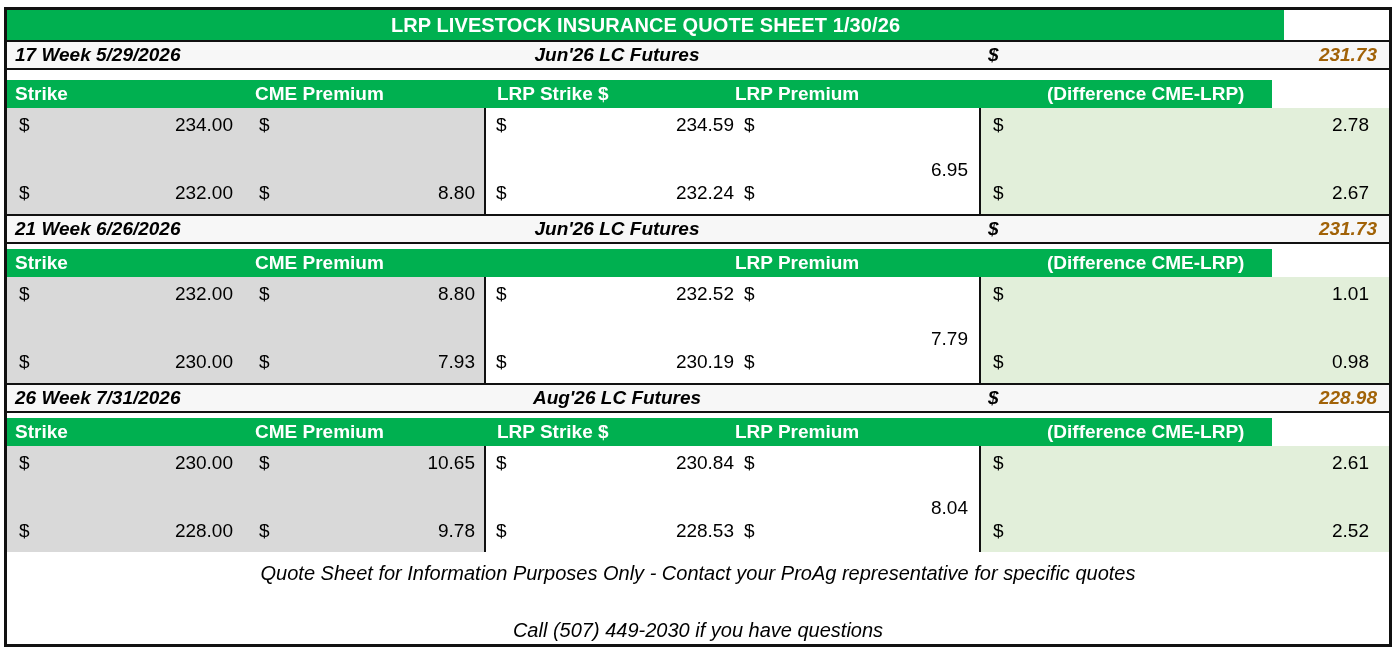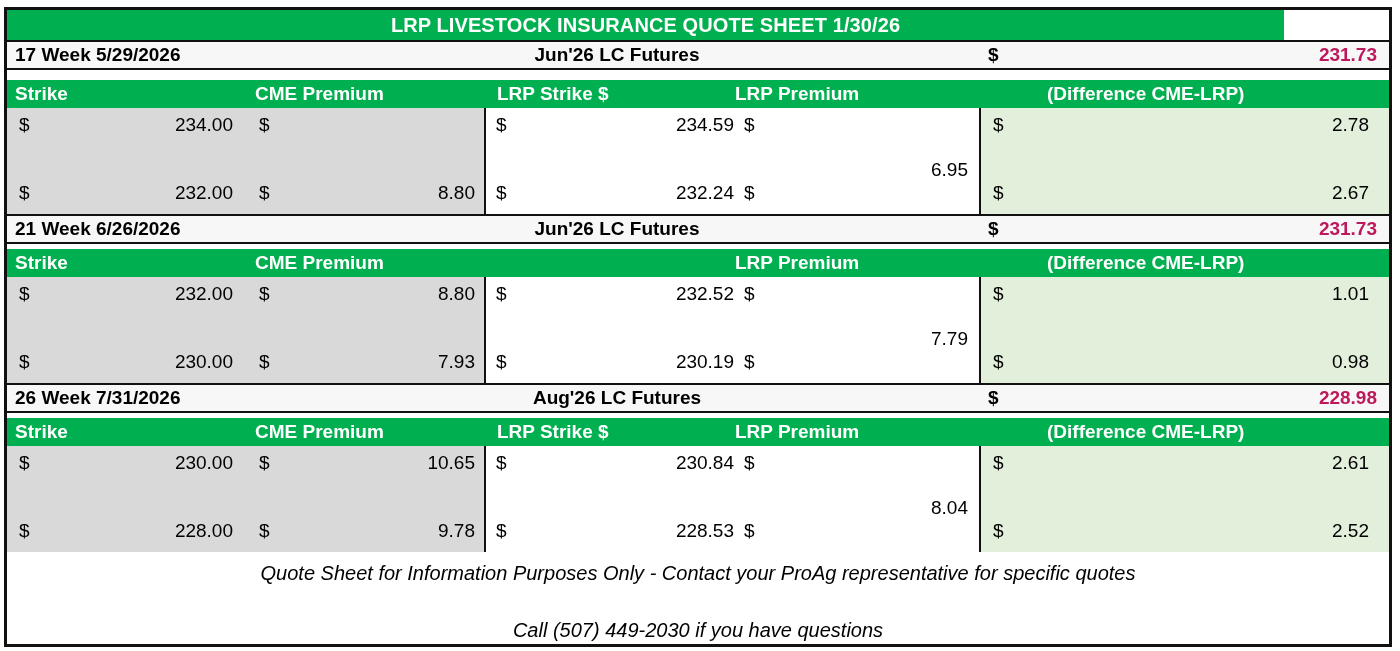--- a/index.html
+++ b/index.html
@@ -52,20 +52,21 @@
   
   .info-row {
     position: absolute;
     left: 7px;
     width: 1382px;
     height: 30px;
     background: #f7f7f7;
     border-top: 2px solid #111;
     border-bottom: 2px solid #111;
     box-sizing: border-box;
+    font-style: italic;
   }
   .info-term {
     position: absolute;
     left: 8px;
     top: 50%;
     transform: translateY(-50%);
     font-size: 19px;
     font-weight: bold;
     color: #000;
     white-space: nowrap;
@@ -91,28 +92,28 @@
     font-weight: bold;
     color: #000;
   }
   .info-price {
     position: absolute;
     right: 12px;
     top: 50%;
     transform: translateY(-50%);
     font-size: 19px;
     font-weight: bold;
-    color: #be185d;
+    color: #a16207;
   }
 
   
   .hdr-row {
     position: absolute;
     left: 7px;
-    width: 1382px;
+    width: 1265px;
     height: 28px;
     background: #00b050;
     box-sizing: border-box;
   }
   .hdr-cell {
     position: absolute;
     top: 50%;
     transform: translateY(-50%);
     color: #ffffff;
     font-size: 19px;

